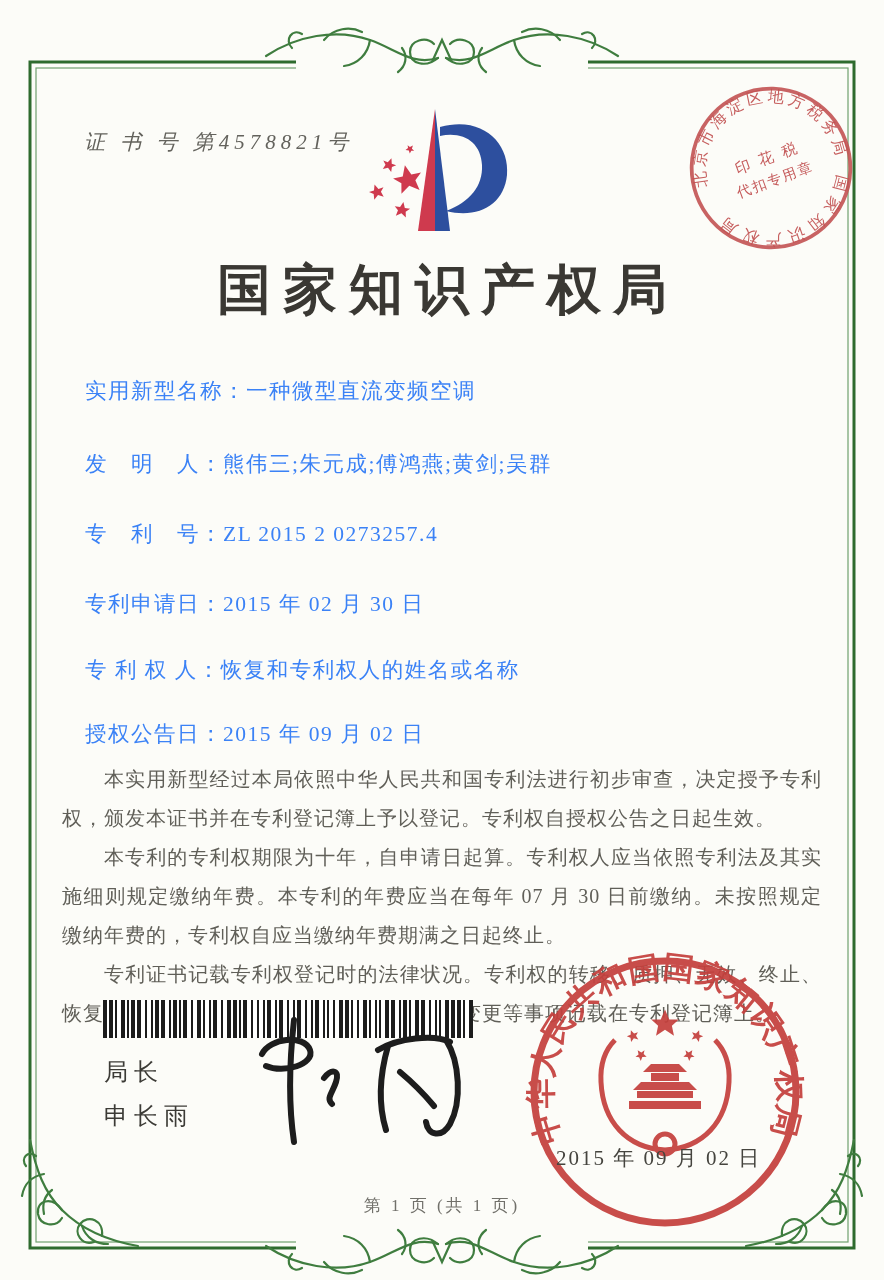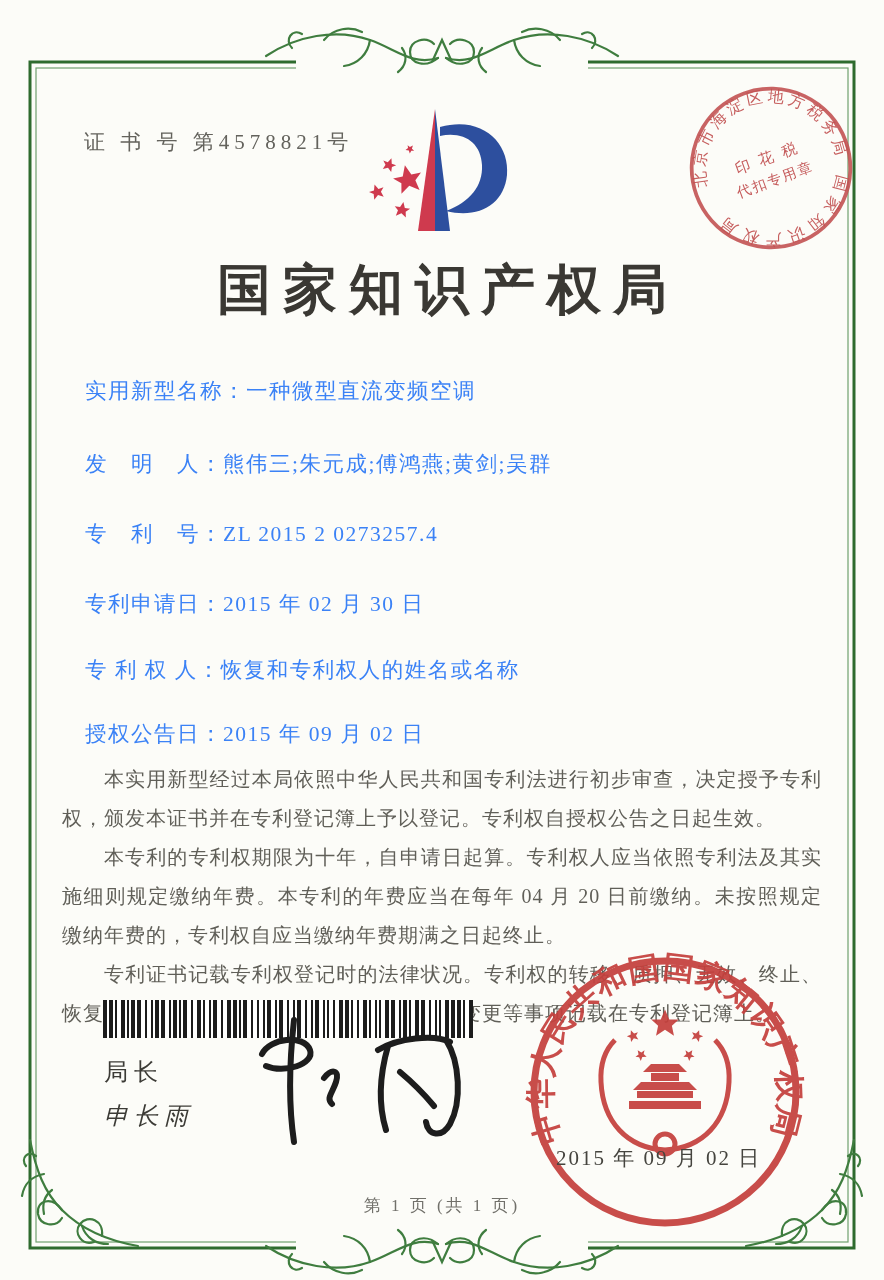--- a/index.html
+++ b/index.html
@@ -4,39 +4,39 @@
 <style>
   html,body{margin:0;padding:0;}
   body{
     width:884px;height:1280px;position:relative;overflow:hidden;
     background:#fcfcf8;
     font-family:"Liberation Serif","DejaVu Serif",serif;
   }
   .abs{position:absolute;}
   #border-svg{left:0;top:0;z-index:0;}
   .cert-no{
-    left:84px;top:128px;font-size:21px;color:#63625c;letter-spacing:5px;z-index:2;
+    left:84px;top:128px;font-size:21px;color:#63625c;letter-spacing:5px;z-index:2;font-style:italic;
   }
   .title{
     left:0;top:254px;width:100%;text-align:center;font-size:54px;font-weight:700;
     color:#3a3833;letter-spacing:12px;padding-left:12px;box-sizing:border-box;z-index:2;
   }
   .logo{left:330px;top:103px;z-index:2;}
   .tax-seal{left:686px;top:80px;z-index:3;}
   .fields{left:0;top:0;z-index:2;}
   .field-row{position:absolute;left:85px;white-space:nowrap;font-size:21.5px;color:#3b82f6;letter-spacing:1.5px;}
   .f0{top:376px}.f1{top:449px}.f2{top:519px}.f3{top:589px}.f4{top:655px}.f5{top:719px}
   .paras{
     left:62px;top:760px;width:760px;z-index:2;font-size:20px;line-height:39px;
     color:#605f58;text-align:justify;letter-spacing:1px;
   }
   .paras p{margin:0;text-indent:2.1em;}
   .barcode{left:103px;top:1000px;width:372px;height:38px;z-index:2;font-size:0;white-space:nowrap;overflow:hidden;}
   .issuer-role{left:104px;top:1056px;font-size:24px;color:#3c3b36;letter-spacing:6px;z-index:2;}
-  .issuer-name{left:104px;top:1100px;font-size:24px;color:#3c3b36;letter-spacing:6px;z-index:2;font-style:italic;}
+  .issuer-name{left:104px;top:1100px;font-size:24px;color:#3c3b36;letter-spacing:6px;z-index:2;}
   .signature{left:228px;top:1010px;z-index:2;}
   .main-seal{left:525px;top:952px;z-index:2;opacity:.93;}
   .seal-date{left:556px;top:1144px;font-size:21px;color:#45443e;letter-spacing:2px;z-index:3;white-space:nowrap;}
   .footer{left:0;top:1194px;width:100%;text-align:center;font-size:17px;color:#71706a;letter-spacing:3px;z-index:2;}
   svg text{font-family:"Liberation Serif","DejaVu Serif",serif;}
 </style>
 </head>
 <body>
 
 <svg width="0" height="0" style="position:absolute">
@@ -129,21 +129,21 @@
   <div class="field-row f4">
     <span>专 利 权 人：</span><span>恢复和专利权人的姓名或名称</span>
   </div>
   <div class="field-row f5">
     <span>授权公告日：</span><span>2015 年 09 月 02 日</span>
   </div>
 </div>
 
 <div class="abs paras">
   <p>本实用新型经过本局依照中华人民共和国专利法进行初步审查，决定授予专利权，颁发本证书并在专利登记簿上予以登记。专利权自授权公告之日起生效。</p>
-  <p>本专利的专利权期限为十年，自申请日起算。专利权人应当依照专利法及其实施细则规定缴纳年费。本专利的年费应当在每年 04 月 20 日前缴纳。未按照规定缴纳年费的，专利权自应当缴纳年费期满之日起终止。</p>
+  <p>本专利的专利权期限为十年，自申请日起算。专利权人应当依照专利法及其实施细则规定缴纳年费。本专利的年费应当在每年 07 月 30 日前缴纳。未按照规定缴纳年费的，专利权自应当缴纳年费期满之日起终止。</p>
   <p>专利证书记载专利权登记时的法律状况。专利权的转移、质押、无效、终止、恢复和专利权人的姓名或名称、国籍、地址变更等事项记载在专利登记簿上。</p>
 </div>
 
 <div class="abs barcode"><span style="display:inline-block;height:38px;width:4px;background:#1c1c1c"></span><span style="display:inline-block;height:38px;width:2px;background:#fff"></span><span style="display:inline-block;height:38px;width:4px;background:#1c1c1c"></span><span style="display:inline-block;height:38px;width:2px;background:#fff"></span><span style="display:inline-block;height:38px;width:2px;background:#1c1c1c"></span><span style="display:inline-block;height:38px;width:4px;background:#fff"></span><span style="display:inline-block;height:38px;width:4px;background:#1c1c1c"></span><span style="display:inline-block;height:38px;width:2px;background:#fff"></span><span style="display:inline-block;height:38px;width:2px;background:#1c1c1c"></span><span style="display:inline-block;height:38px;width:2px;background:#fff"></span><span style="display:inline-block;height:38px;width:4px;background:#1c1c1c"></span><span style="display:inline-block;height:38px;width:2px;background:#fff"></span><span style="display:inline-block;height:38px;width:4px;background:#1c1c1c"></span><span style="display:inline-block;height:38px;width:4px;background:#fff"></span><span style="display:inline-block;height:38px;width:2px;background:#1c1c1c"></span><span style="display:inline-block;height:38px;width:4px;background:#fff"></span><span style="display:inline-block;height:38px;width:2px;background:#1c1c1c"></span><span style="display:inline-block;height:38px;width:2px;background:#fff"></span><span style="display:inline-block;height:38px;width:4px;background:#1c1c1c"></span><span style="display:inline-block;height:38px;width:2px;background:#fff"></span><span style="display:inline-block;height:38px;width:4px;background:#1c1c1c"></span><span style="display:inline-block;height:38px;width:4px;background:#fff"></span><span style="display:inline-block;height:38px;width:2px;background:#1c1c1c"></span><span style="display:inline-block;height:38px;width:2px;background:#fff"></span><span style="display:inline-block;height:38px;width:4px;background:#1c1c1c"></span><span style="display:inline-block;height:38px;width:2px;background:#fff"></span><span style="display:inline-block;height:38px;width:2px;background:#1c1c1c"></span><span style="display:inline-block;height:38px;width:2px;background:#fff"></span><span style="display:inline-block;height:38px;width:4px;background:#1c1c1c"></span><span style="display:inline-block;height:38px;width:4px;background:#fff"></span><span style="display:inline-block;height:38px;width:2px;background:#1c1c1c"></span><span style="display:inline-block;height:38px;width:4px;background:#fff"></span><span style="display:inline-block;height:38px;width:4px;background:#1c1c1c"></span><span style="display:inline-block;height:38px;width:2px;background:#fff"></span><span style="display:inline-block;height:38px;width:2px;background:#1c1c1c"></span><span style="display:inline-block;height:38px;width:4px;background:#fff"></span><span style="display:inline-block;height:38px;width:2px;background:#1c1c1c"></span><span style="display:inline-block;height:38px;width:2px;background:#fff"></span><span style="display:inline-block;height:38px;width:4px;background:#1c1c1c"></span><span style="display:inline-block;height:38px;width:4px;background:#fff"></span><span style="display:inline-block;height:38px;width:2px;background:#1c1c1c"></span><span style="display:inline-block;height:38px;width:4px;background:#fff"></span><span style="display:inline-block;height:38px;width:4px;background:#1c1c1c"></span><span style="display:inline-block;height:38px;width:2px;background:#fff"></span><span style="display:inline-block;height:38px;width:4px;background:#1c1c1c"></span><span style="display:inline-block;height:38px;width:2px;background:#fff"></span><span style="display:inline-block;height:38px;width:2px;background:#1c1c1c"></span><span style="display:inline-block;height:38px;width:2px;background:#fff"></span><span style="display:inline-block;height:38px;width:4px;background:#1c1c1c"></span><span style="display:inline-block;height:38px;width:4px;background:#fff"></span><span style="display:inline-block;height:38px;width:2px;background:#1c1c1c"></span><span style="display:inline-block;height:38px;width:4px;background:#fff"></span><span style="display:inline-block;height:38px;width:2px;background:#1c1c1c"></span><span style="display:inline-block;height:38px;width:4px;background:#fff"></span><span style="display:inline-block;height:38px;width:2px;background:#1c1c1c"></span><span style="display:inline-block;height:38px;width:2px;background:#fff"></span><span style="display:inline-block;height:38px;width:4px;background:#1c1c1c"></span><span style="display:inline-block;height:38px;width:4px;background:#fff"></span><span style="display:inline-block;height:38px;width:2px;background:#1c1c1c"></span><span style="display:inline-block;height:38px;width:2px;background:#fff"></span><span style="display:inline-block;height:38px;width:4px;background:#1c1c1c"></span><span style="display:inline-block;height:38px;width:4px;background:#fff"></span><span style="display:inline-block;height:38px;width:2px;background:#1c1c1c"></span><span style="display:inline-block;height:38px;width:4px;background:#fff"></span><span style="display:inline-block;height:38px;width:2px;background:#1c1c1c"></span><span style="display:inline-block;height:38px;width:2px;background:#fff"></span><span style="display:inline-block;height:38px;width:4px;background:#1c1c1c"></span><span style="display:inline-block;height:38px;width:4px;background:#fff"></span><span style="display:inline-block;height:38px;width:2px;background:#1c1c1c"></span><span style="display:inline-block;height:38px;width:4px;background:#fff"></span><span style="display:inline-block;height:38px;width:2px;background:#1c1c1c"></span><span style="display:inline-block;height:38px;width:2px;background:#fff"></span><span style="display:inline-block;height:38px;width:4px;background:#1c1c1c"></span><span style="display:inline-block;height:38px;width:4px;background:#fff"></span><span style="display:inline-block;height:38px;width:2px;background:#1c1c1c"></span><span style="display:inline-block;height:38px;width:2px;background:#fff"></span><span style="display:inline-block;height:38px;width:2px;background:#1c1c1c"></span><span style="display:inline-block;height:38px;width:4px;background:#fff"></span><span style="display:inline-block;height:38px;width:2px;background:#1c1c1c"></span><span style="display:inline-block;height:38px;width:4px;background:#fff"></span><span style="display:inline-block;height:38px;width:4px;background:#1c1c1c"></span><span style="display:inline-block;height:38px;width:2px;background:#fff"></span><span style="display:inline-block;height:38px;width:4px;background:#1c1c1c"></span><span style="display:inline-block;height:38px;width:2px;background:#fff"></span><span style="display:inline-block;height:38px;width:2px;background:#1c1c1c"></span><span style="display:inline-block;height:38px;width:4px;background:#fff"></span><span style="display:inline-block;height:38px;width:2px;background:#1c1c1c"></span><span style="display:inline-block;height:38px;width:4px;background:#fff"></span><span style="display:inline-block;height:38px;width:4px;background:#1c1c1c"></span><span style="display:inline-block;height:38px;width:2px;background:#fff"></span><span style="display:inline-block;height:38px;width:2px;background:#1c1c1c"></span><span style="display:inline-block;height:38px;width:4px;background:#fff"></span><span style="display:inline-block;height:38px;width:2px;background:#1c1c1c"></span><span style="display:inline-block;height:38px;width:2px;background:#fff"></span><span style="display:inline-block;height:38px;width:2px;background:#1c1c1c"></span><span style="display:inline-block;height:38px;width:4px;background:#fff"></span><span style="display:inline-block;height:38px;width:4px;background:#1c1c1c"></span><span style="display:inline-block;height:38px;width:2px;background:#fff"></span><span style="display:inline-block;height:38px;width:4px;background:#1c1c1c"></span><span style="display:inline-block;height:38px;width:4px;background:#fff"></span><span style="display:inline-block;height:38px;width:2px;background:#1c1c1c"></span><span style="display:inline-block;height:38px;width:2px;background:#fff"></span><span style="display:inline-block;height:38px;width:4px;background:#1c1c1c"></span><span style="display:inline-block;height:38px;width:2px;background:#fff"></span><span style="display:inline-block;height:38px;width:2px;background:#1c1c1c"></span><span style="display:inline-block;height:38px;width:4px;background:#fff"></span><span style="display:inline-block;height:38px;width:4px;background:#1c1c1c"></span><span style="display:inline-block;height:38px;width:2px;background:#fff"></span><span style="display:inline-block;height:38px;width:4px;background:#1c1c1c"></span><span style="display:inline-block;height:38px;width:4px;background:#fff"></span><span style="display:inline-block;height:38px;width:2px;background:#1c1c1c"></span><span style="display:inline-block;height:38px;width:4px;background:#fff"></span><span style="display:inline-block;height:38px;width:2px;background:#1c1c1c"></span><span style="display:inline-block;height:38px;width:2px;background:#fff"></span><span style="display:inline-block;height:38px;width:2px;background:#1c1c1c"></span><span style="display:inline-block;height:38px;width:4px;background:#fff"></span><span style="display:inline-block;height:38px;width:4px;background:#1c1c1c"></span><span style="display:inline-block;height:38px;width:2px;background:#fff"></span><span style="display:inline-block;height:38px;width:4px;background:#1c1c1c"></span><span style="display:inline-block;height:38px;width:2px;background:#fff"></span><span style="display:inline-block;height:38px;width:4px;background:#1c1c1c"></span><span style="display:inline-block;height:38px;width:2px;background:#fff"></span><span style="display:inline-block;height:38px;width:2px;background:#1c1c1c"></span><span style="display:inline-block;height:38px;width:4px;background:#fff"></span><span style="display:inline-block;height:38px;width:4px;background:#1c1c1c"></span></div>
 
 <div class="abs issuer-role">局长</div>
 <div class="abs issuer-name">申长雨</div>
 
 <svg class="abs signature" width="240" height="140" viewBox="0 0 240 140">
   <g fill="none" stroke="#1d1d1d" stroke-width="6" stroke-linecap="round">

